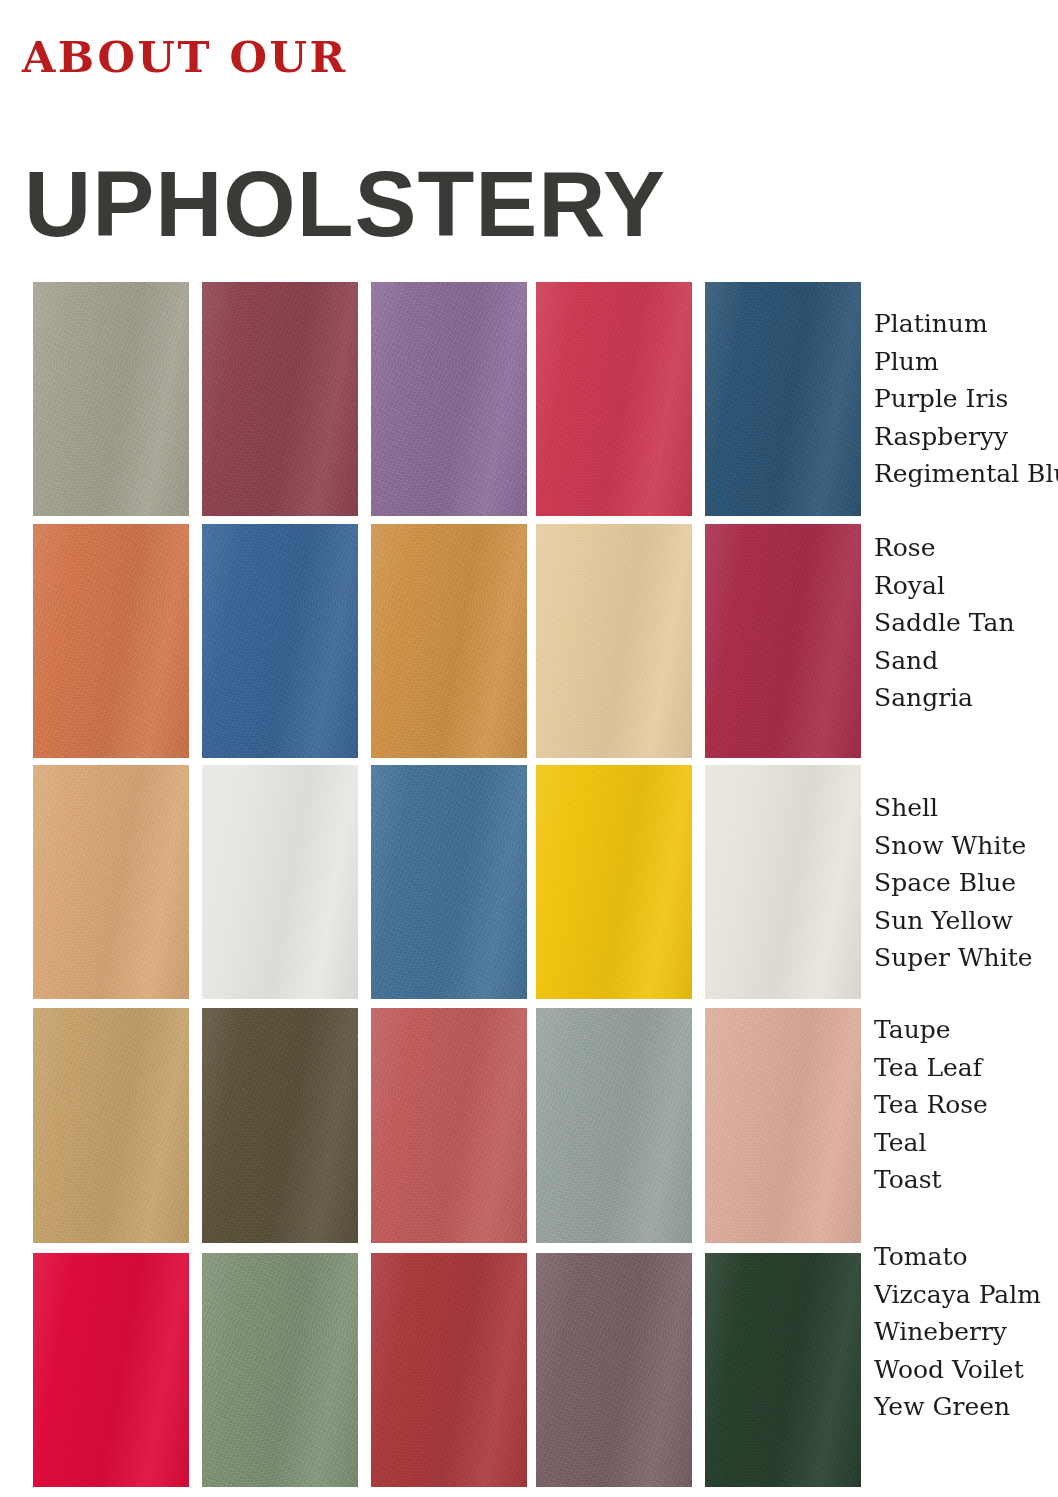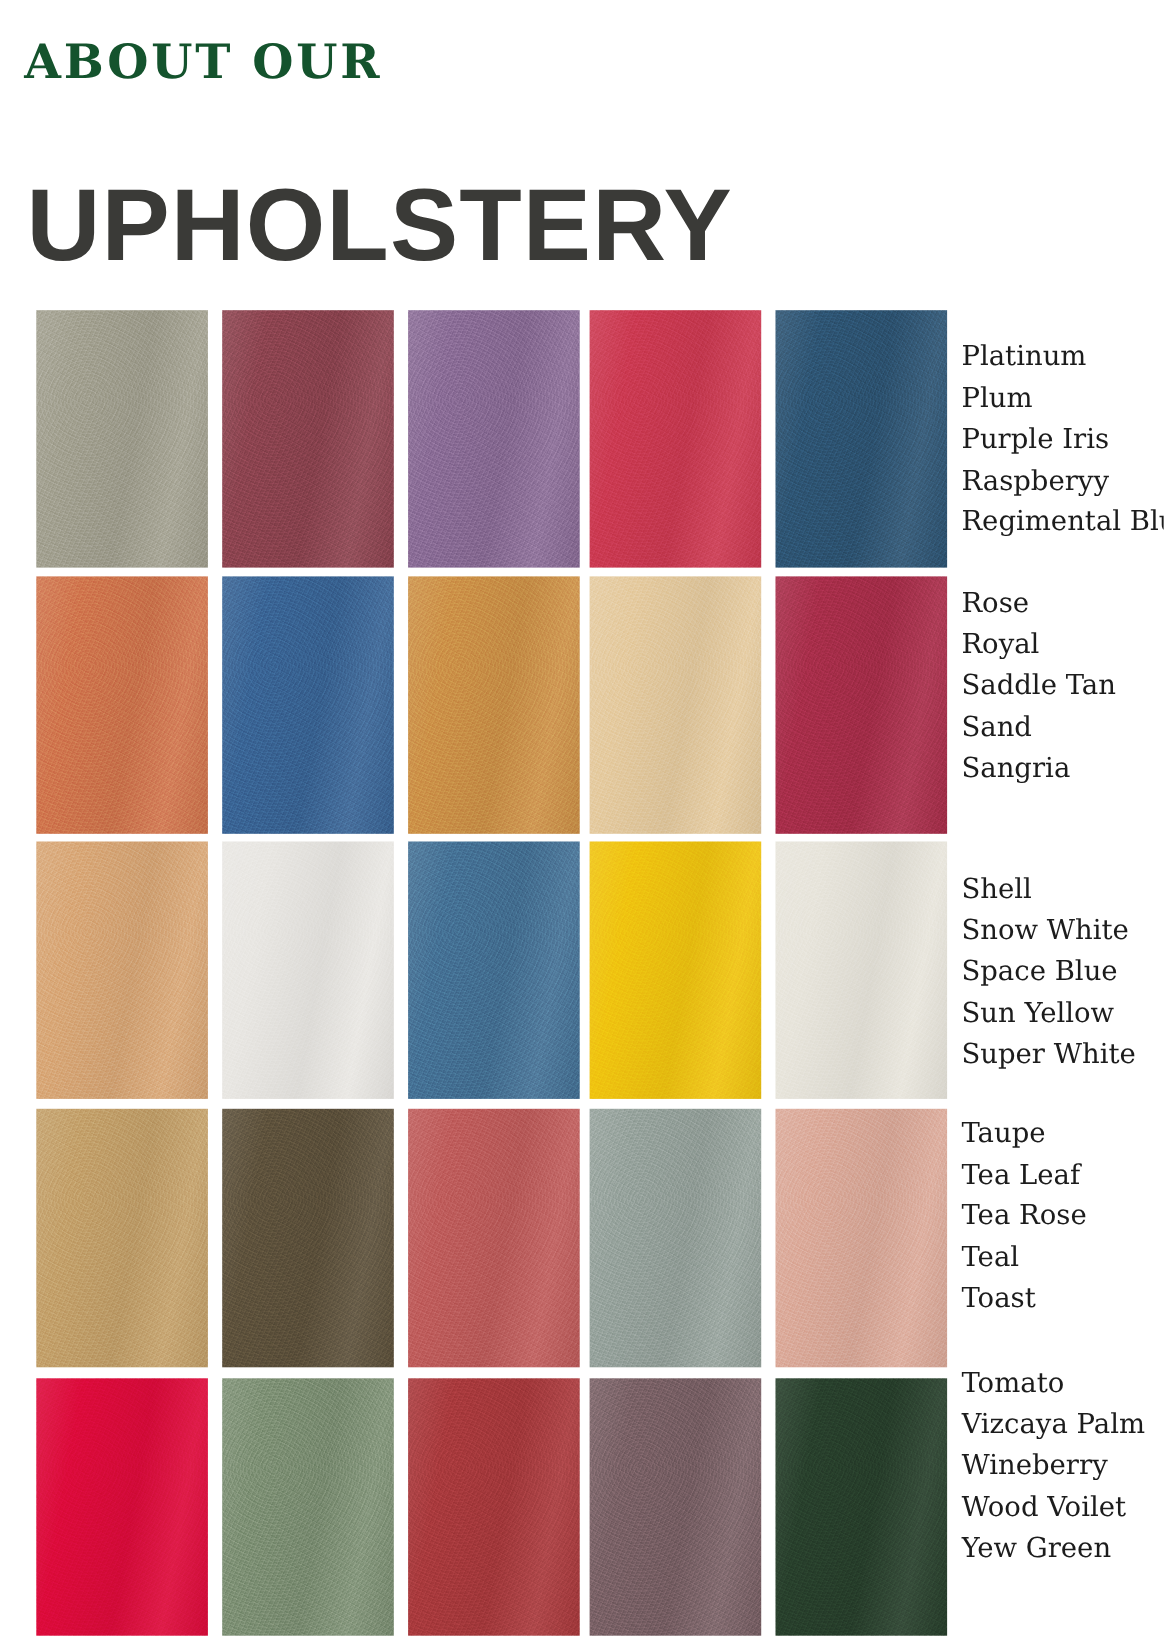--- a/index.html
+++ b/index.html
@@ -124,21 +124,21 @@
     line-height: 37.5px;
     color: #1c1c1c;
     white-space: nowrap;
     letter-spacing: 0px;
   }
 </style>
 </head>
 <body style="background: rgb(255, 255, 255);">
 
 <div id="header">
-  <div id="eyebrow" style="color: #14532d;">ABOUT OUR</div>
+  <div id="eyebrow" style="color: #b91c1c;">ABOUT OUR</div>
   <h1 id="maintitle" style="color: rgb(58, 58, 55);">UPHOLSTERY</h1>
 </div>
 
 <div id="swatch-grid">
   <div class="swatch-row r0">
     <div class="swatch c0" style="background-color: rgb(163, 161, 145);"></div>
     <div class="swatch c1" style="background-color: rgb(141, 68, 80);"></div>
     <div class="swatch c2" style="background-color: rgb(139, 109, 151);"></div>
     <div class="swatch c3" style="background-color: rgb(204, 58, 82);"></div>
     <div class="swatch c4" style="background-color: rgb(46, 85, 116);"></div>

